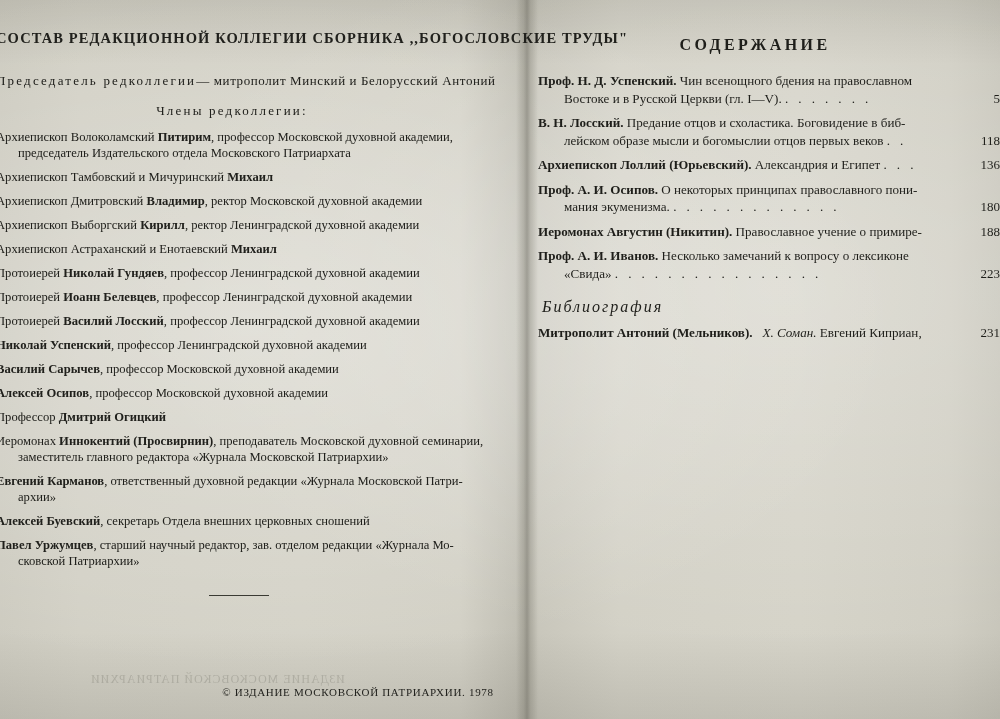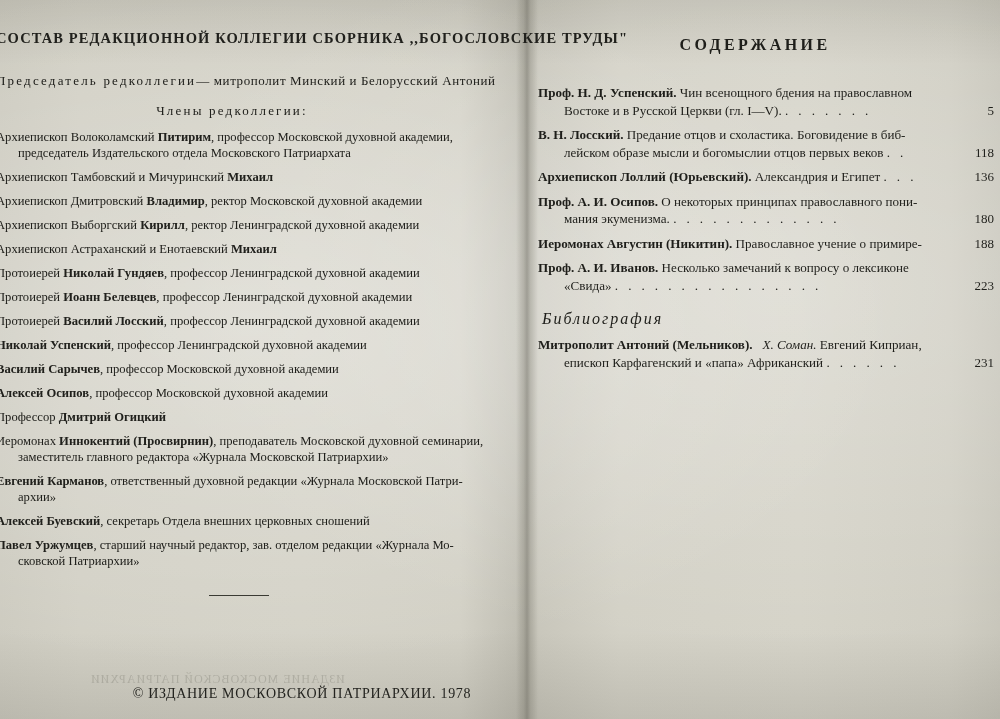--- a/index.html
+++ b/index.html
@@ -117,24 +117,24 @@
     height: 1px;
     background: #3a3a33;
     margin-left: 215px;
   }
   .lp-footer {
     position: absolute;
     left: 0;
     top: 686px;
     width: 516px;
     text-align: center;
-    font-size: 14px;
+    font-size: 11px;
     letter-spacing: 0.7px;
     color: #23231f;
-    padding-left: 44px;
+    padding-left: 100px;
   }
   
   .ghost {
     position: absolute;
     color: rgba(70,68,58,0.20);
     font-size: 12px;
     letter-spacing: 1px;
     transform: scaleX(-1);
     pointer-events: none;
     white-space: nowrap;
@@ -151,22 +151,21 @@
   }
   .rp-title {
     margin-top: 36px;
     text-align: center;
     font-size: 16px;
     font-weight: bold;
     letter-spacing: 3.4px;
     padding-right: 28px;
   }
   .toc {
-    margin-top: 30px;
-    padding-right: 6px;
+    margin-top: 18px;
   }
   .toc-entry {
     font-size: 13.1px;
     line-height: 17.5px;
     margin-bottom: 7px;
     position: relative;
     padding-right: 36px;
   }
   .toc-entry .l2 {
     display: block;
@@ -310,19 +309,18 @@
       <div class="toc-entry">
         <b>Проф. А. И. Иванов.</b><span> Несколько замечаний к вопросу о лексиконе</span>
         <span class="l2"><span>«Свида»</span> <span class="dots">. . . . . . . . . . . . . . . .</span></span>
         <span class="pg">223</span>
       </div>
 
       <div class="toc-section">Библиография</div>
 
       <div class="toc-entry">
         <b>Митрополит Антоний (Мельников).</b>&nbsp;&nbsp;&nbsp;<i>X. Соман.</i><span> Евгений Киприан,</span>
-        <span class="l2"><span>епископ Карфагенский и «папа» Африканский</span> <span class="dots">. . . . . .</span></span>
         <span class="pg">231</span>
       </div>
 
     </div>
   </div>
 </div>
 
 </body></html>

